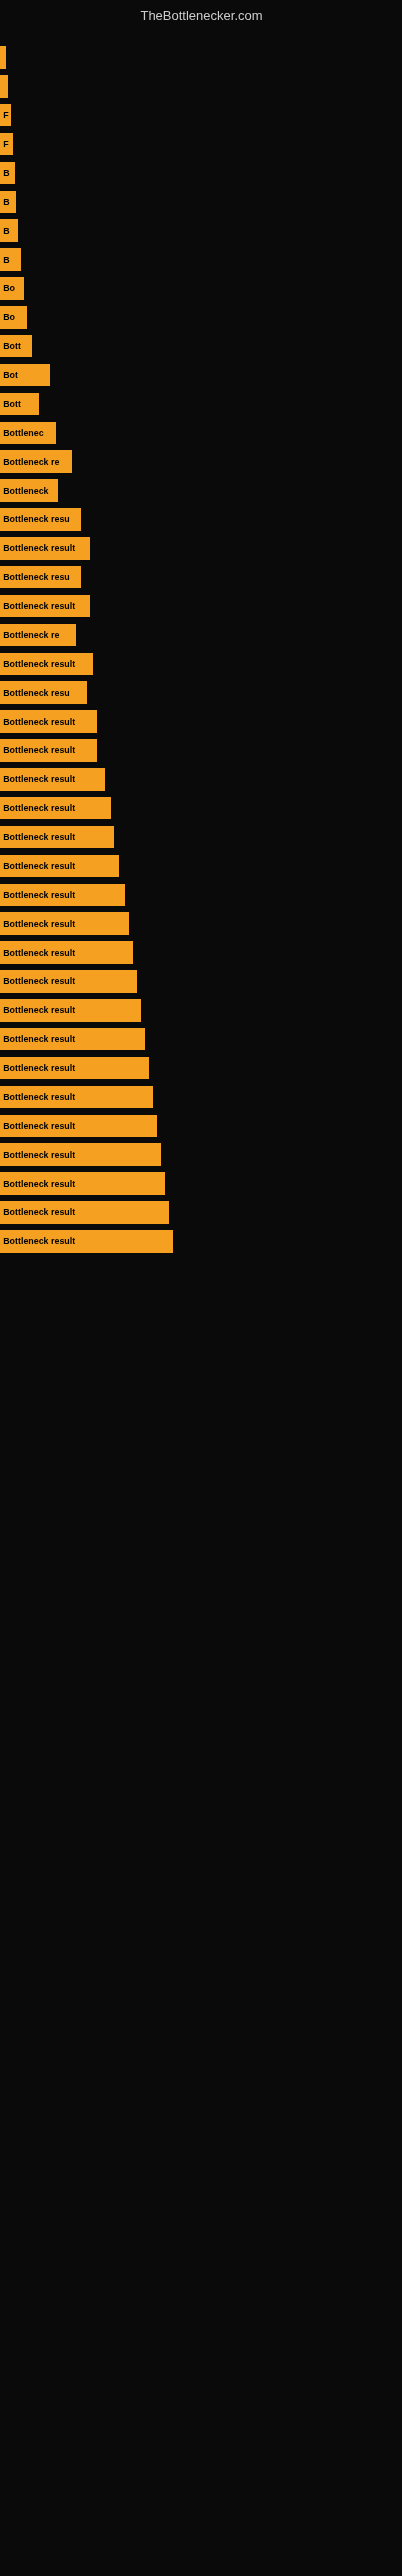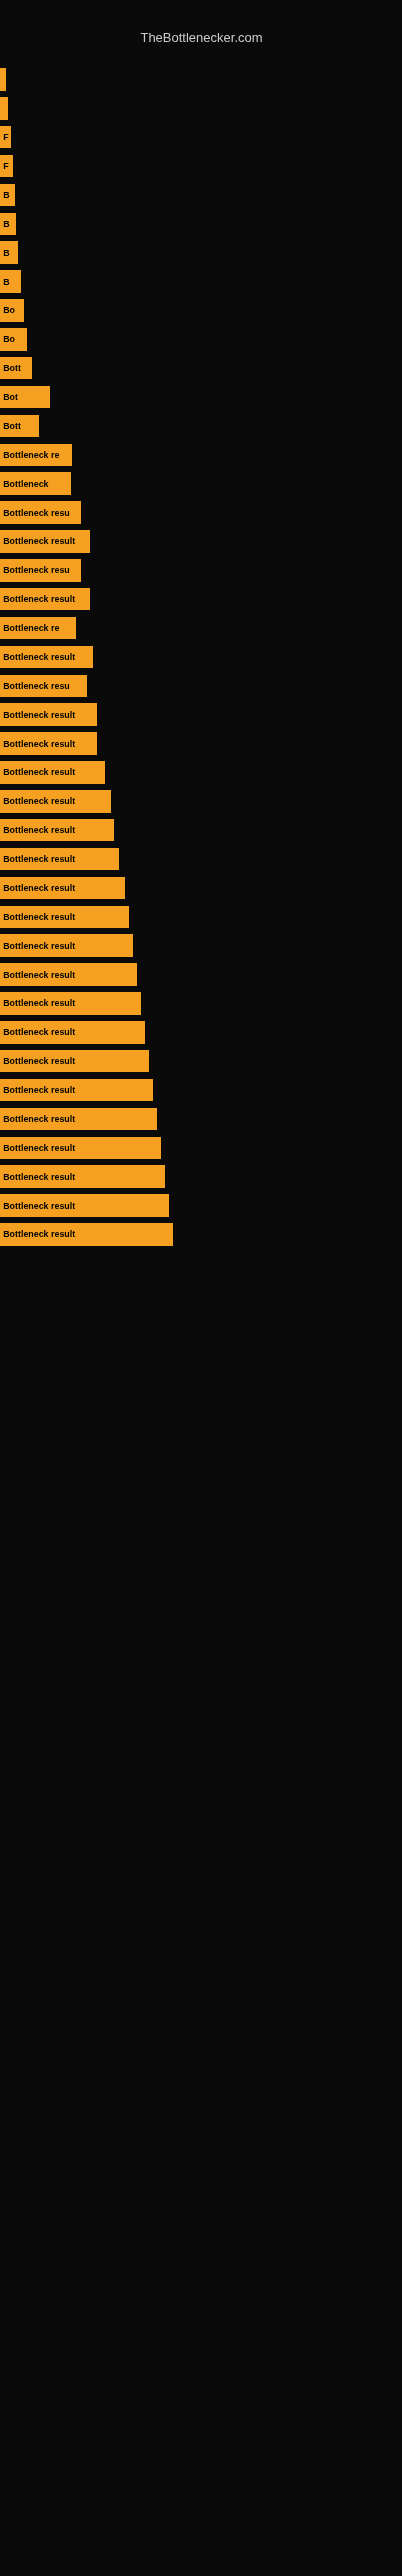--- a/index.html
+++ b/index.html
@@ -15,21 +15,20 @@
       font-family: Arial, sans-serif;
       position: relative;
     }
 
     .site-title {
       color: #cccccc;
       font-size: 13px;
       text-align: center;
       padding: 8px 0 4px 0;
       font-weight: normal;
-      margin-top: 22px;
     }
 
     .bars-container {
       padding: 16px 0 0 0;
     }
 
     .bar-row {
       display: flex;
       align-items: center;
       margin-bottom: 0px;
@@ -119,26 +118,31 @@
       <div class="bar" style="width: 50px;">
         <span class="bar-label">Bot</span>
       </div>
     </div>
     <div class="bar-row">
       <div class="bar" style="width: 39px;">
         <span class="bar-label">Bott</span>
       </div>
     </div>
     <div class="bar-row">
+      <div class="bar" style="width: 56px;">
+        <span class="bar-label">Bottlenec</span>
+      </div>
+    </div>
+    <div class="bar-row">
       <div class="bar" style="width: 72px;">
         <span class="bar-label">Bottleneck re</span>
       </div>
     </div>
     <div class="bar-row">
-      <div class="bar" style="width: 71px;">
+      <div class="bar" style="width: 58px;">
         <span class="bar-label">Bottleneck</span>
       </div>
     </div>
     <div class="bar-row">
       <div class="bar" style="width: 81px;">
         <span class="bar-label">Bottleneck resu</span>
       </div>
     </div>
     <div class="bar-row">
       <div class="bar" style="width: 90px;">

